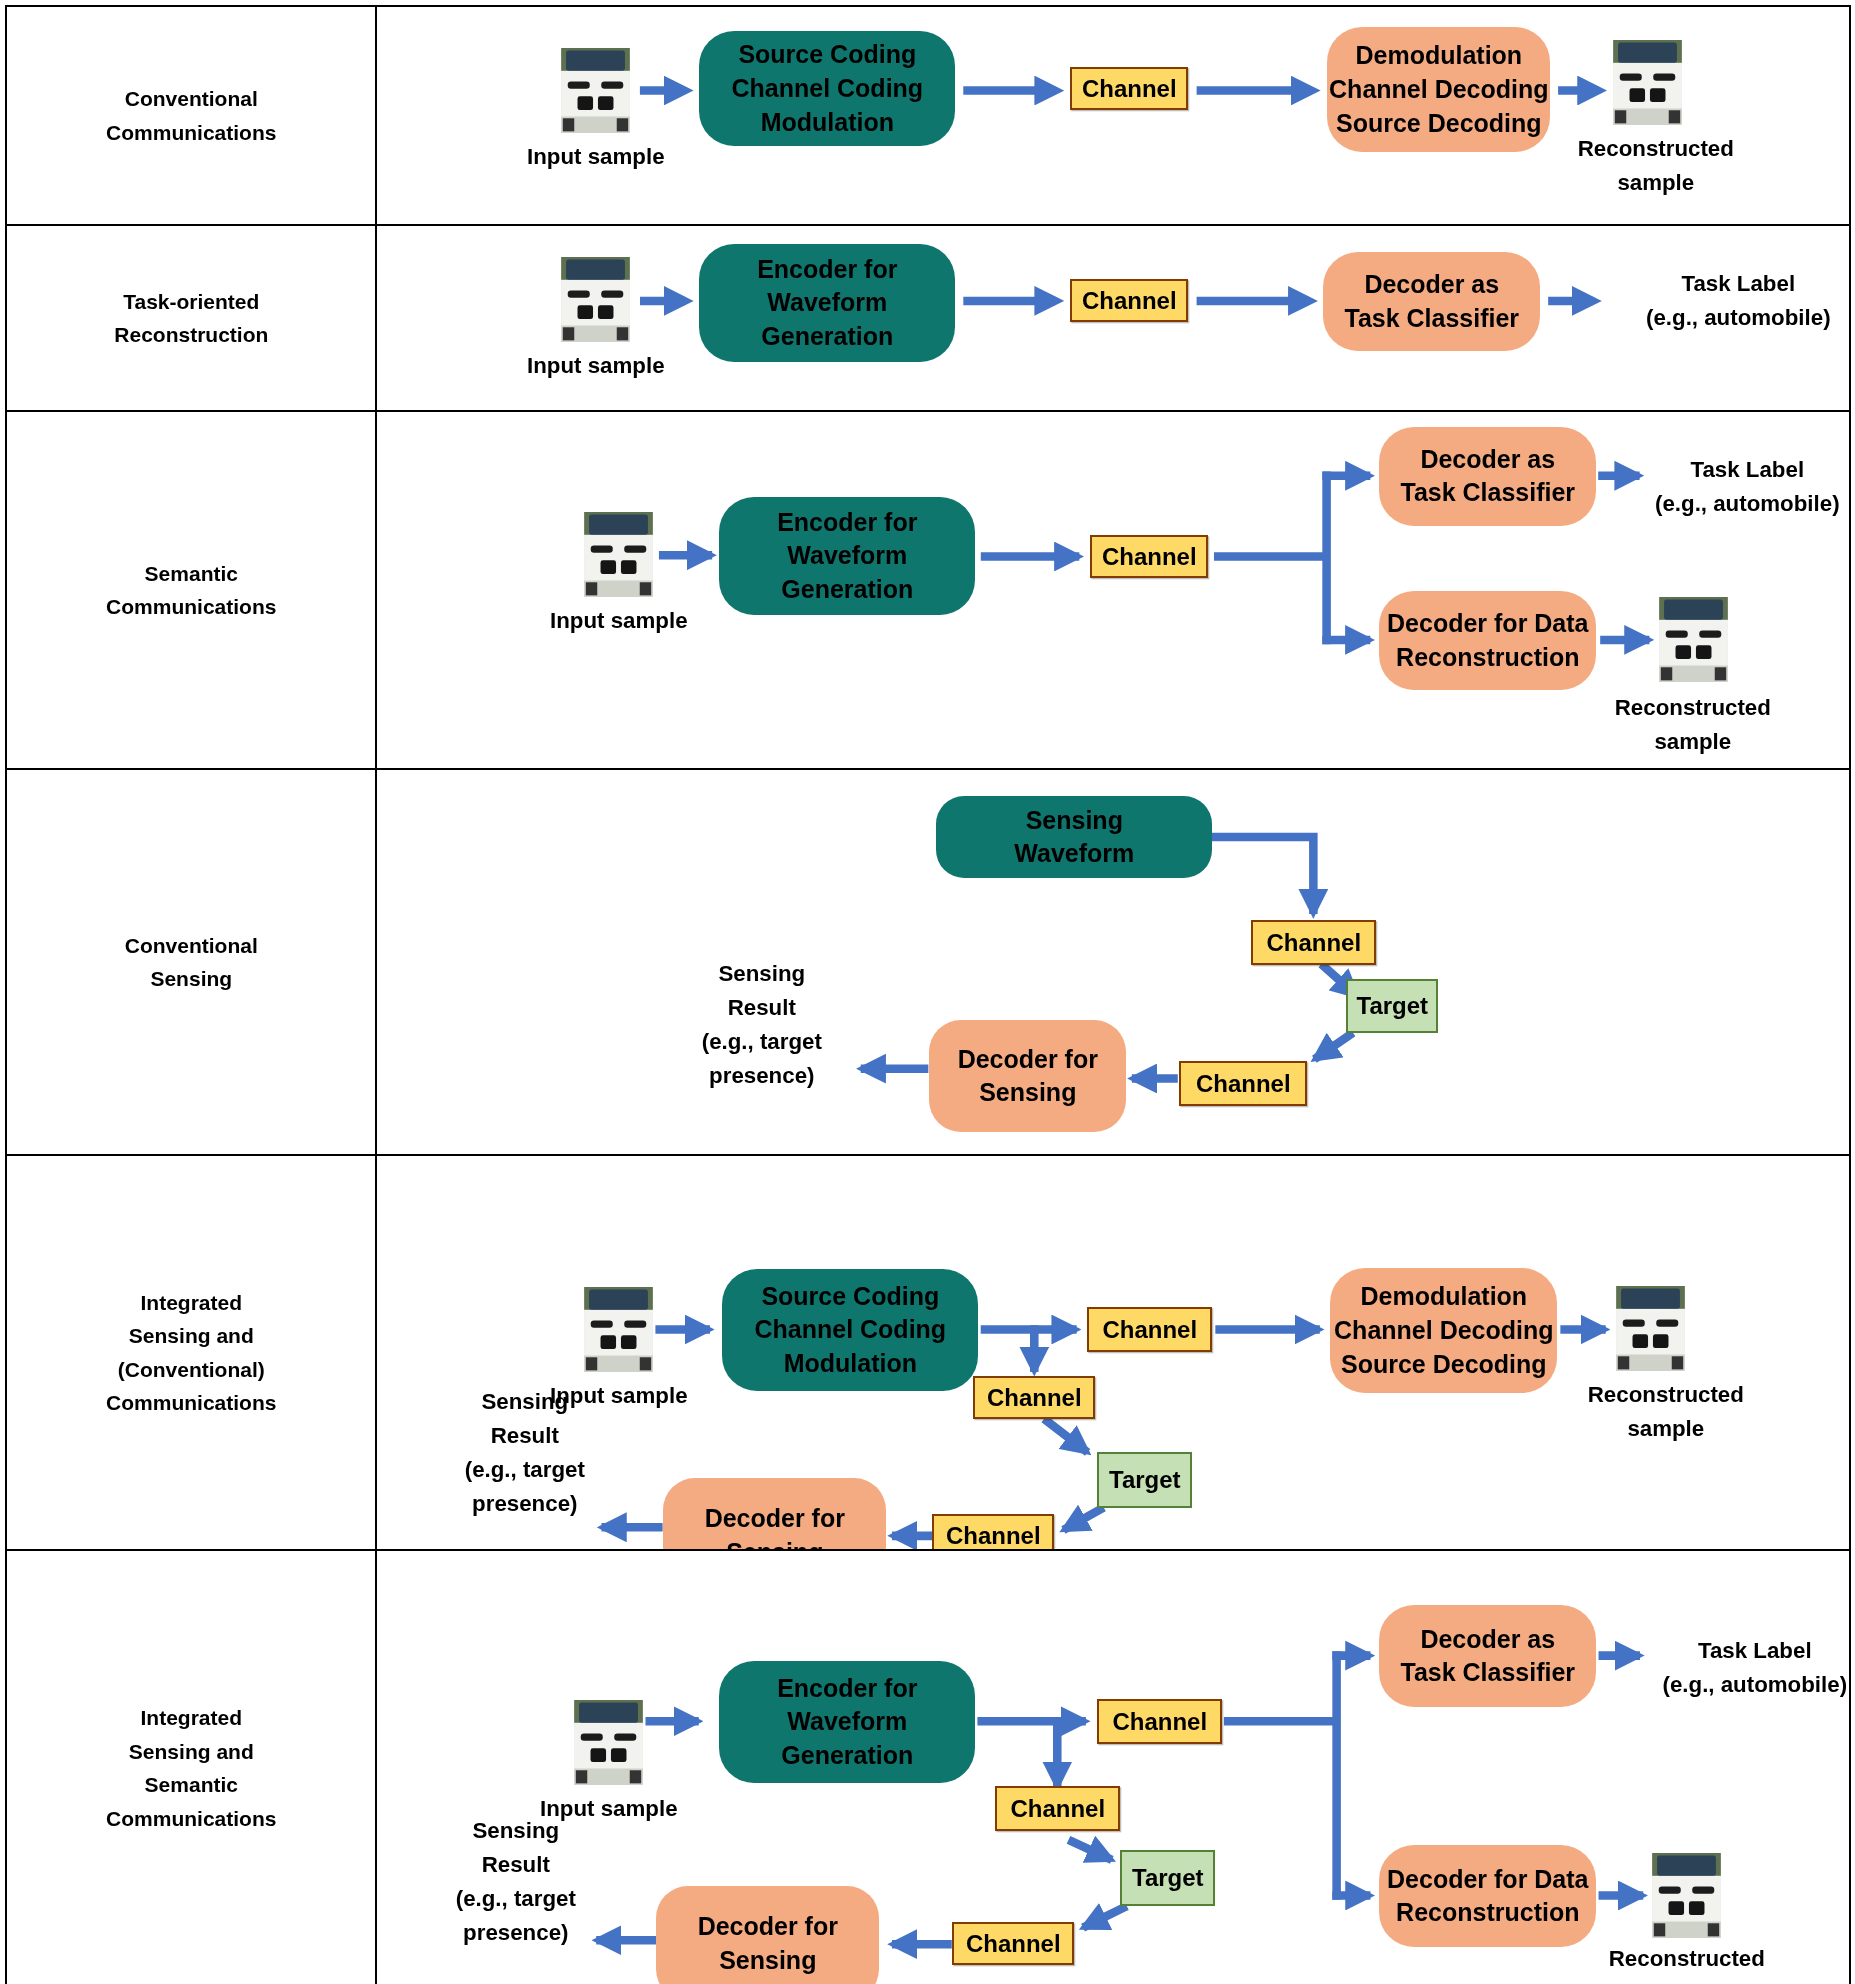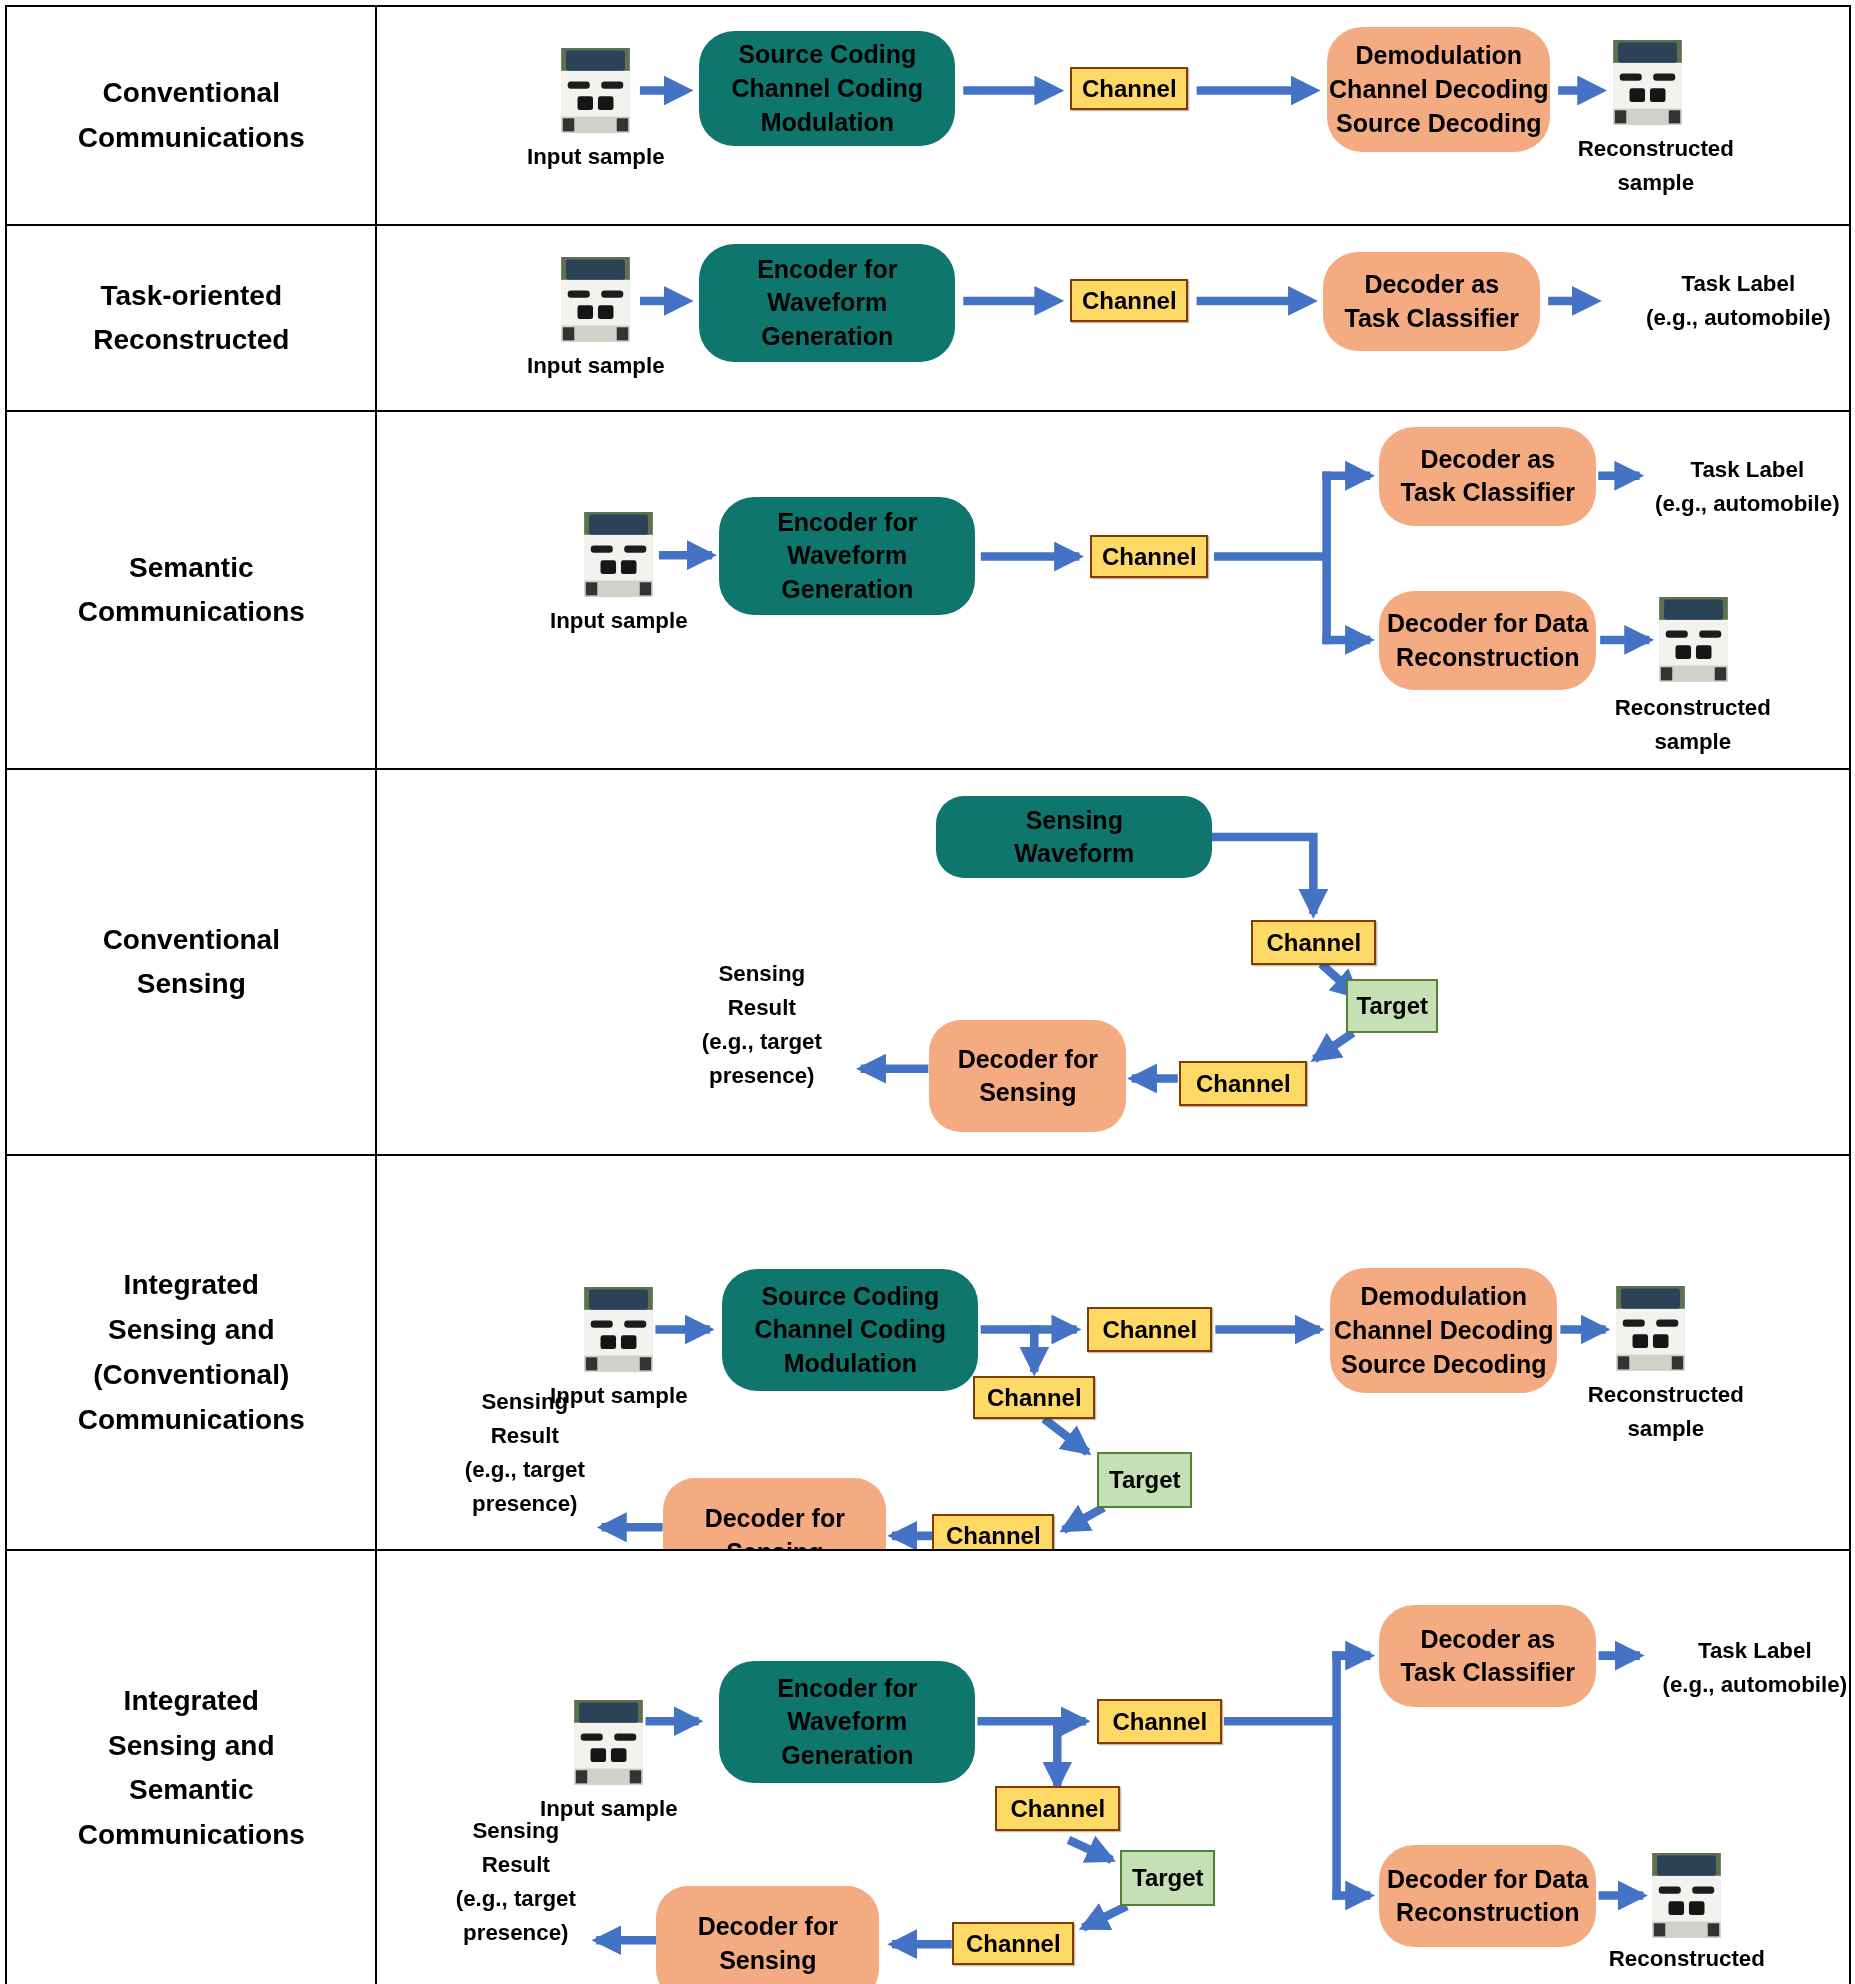--- a/index.html
+++ b/index.html
@@ -3,21 +3,21 @@
 <meta charset="utf-8">
 <style>
   html,body{margin:0;padding:0;background:#fff;}
   .page{position:relative;width:1855px;height:1985px;background:#fff;
         font-family:"Liberation Sans", sans-serif;color:#000;}
   .tbl{position:absolute;left:5.3px;top:5.3px;width:1842px;border:2.6px solid #000;}
   .row{display:flex;}
   .row + .row{border-top:2.6px solid #000;}
   .labelcell{width:368px;border-right:2.6px solid #000;display:flex;
              align-items:center;justify-content:center;flex:0 0 368px;}
-  .rowlabel{font-size:28px;font-weight:bold;text-align:center;
+  .rowlabel{font-size:21px;font-weight:bold;text-align:center;
             white-space:pre-line;line-height:1.6;}
   .diagram{position:relative;flex:1;overflow:hidden;}
   .box{position:absolute;display:flex;align-items:center;justify-content:center;
        text-align:center;font-weight:bold;white-space:pre-line;line-height:1.35;
        box-sizing:border-box;}
   .gray{background:#0f766e;border-radius:35px;font-size:25px;}
   .orange{background:#f4ab82;border-radius:35px;font-size:25px;}
   .channel{background:#ffd965;border:2.6px solid #833c00;font-size:24px;
            box-shadow:1.3px 1.3px 0 rgba(0,0,0,.25);}
   .target{background:#c5e0b4;border:2.6px solid #538135;font-size:24px;}
@@ -86,21 +86,21 @@
             <rect x="68" y="86" width="14" height="16" fill="#333"></rect>
       </svg>
       <div class="cap" style="left:1180px;top:125px;width:197px">Reconstructed
 sample</div>
     </div>
   </div>
 
   <div class="row" style="height:184px">
     <div class="labelcell">
       <div class="rowlabel">Task-oriented
-Reconstructed</div>
+Reconstruction</div>
     </div>
     <div class="diagram">
       <svg class="arrows" width="1469" height="184" viewBox="0 0 2235 280">
         <defs>
               <marker id="ah2" viewBox="0 0 10 10" refX="7" refY="5" markerWidth="3.5" markerHeight="3.5" orient="auto-start-reverse">
                 <path d="M0,0 L10,5 L0,10 z" fill="#4472c4"></path>
               </marker>
             </defs>
         <g stroke="#4472c4" stroke-width="13" fill="none">
           <line x1="400" y1="114" x2="468" y2="114" marker-end="url(#ah2)"></line>

